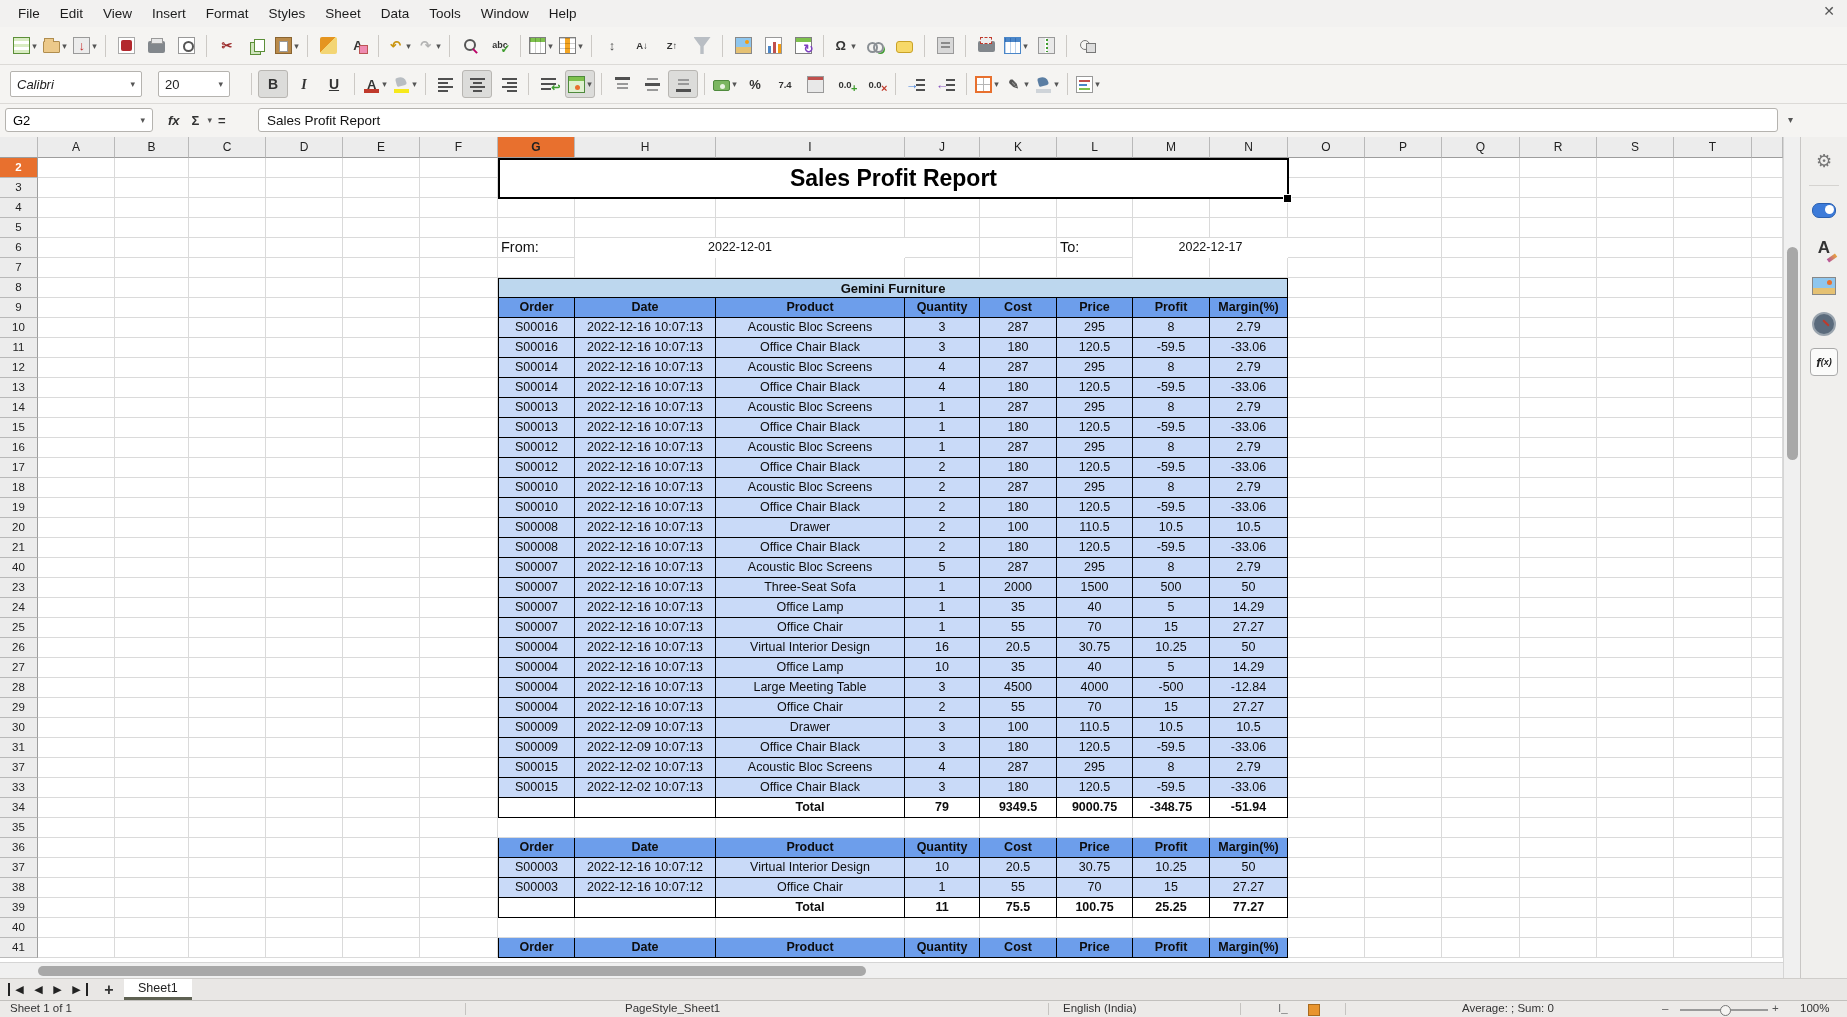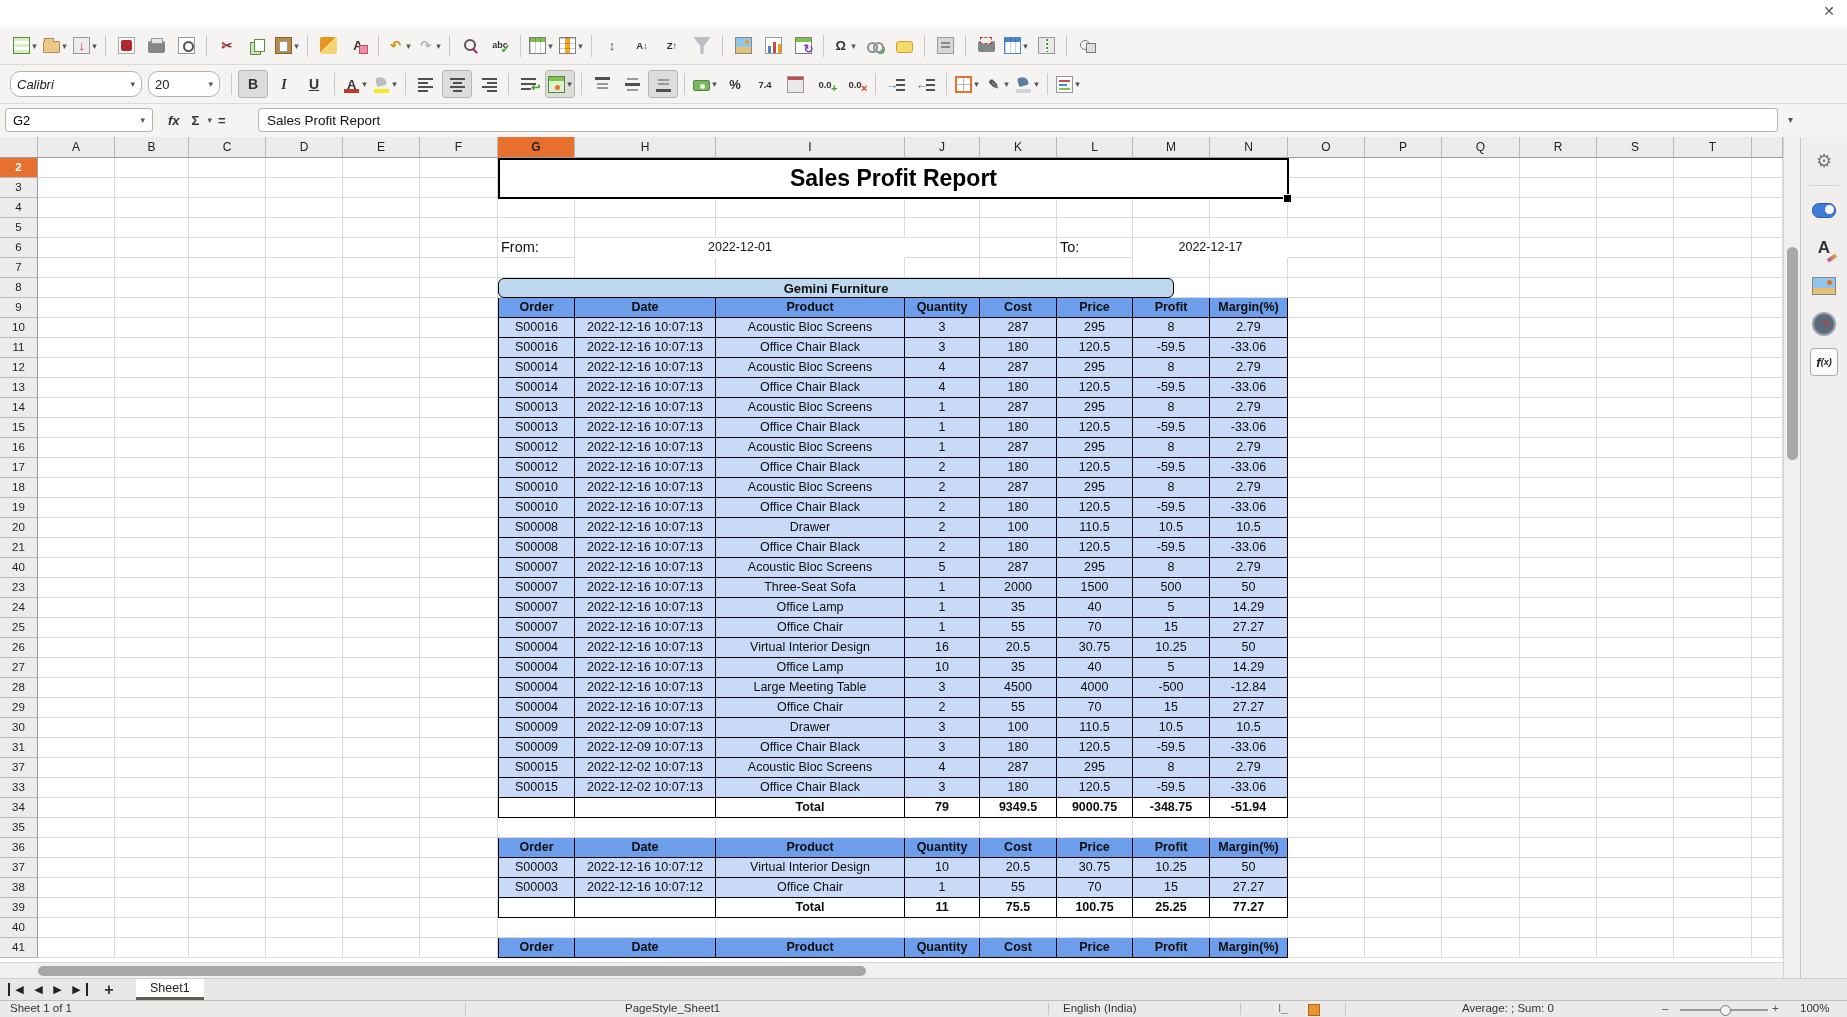--- a/index.html
+++ b/index.html
@@ -7,21 +7,21 @@
   
   #menubar{position:absolute;left:0;top:0;width:1847px;height:27px;background:#f2f1f0;display:flex;align-items:center;padding-left:8px;box-sizing:border-box;font-size:13.5px;color:#1c1c1c;}
   .menu-item{padding:4px 10px;cursor:default;}
   #win-close{position:absolute;right:12px;top:3px;font-size:14px;color:#555;}
   #toolbar1{position:absolute;left:0;top:27px;width:1847px;height:38px;background:#f5f4f2;border-bottom:1px solid #dcdad7;display:flex;align-items:center;padding-left:10px;box-sizing:border-box;}
   #toolbar2{position:absolute;left:0;top:65px;width:1847px;height:39px;background:#f5f4f2;border-bottom:1px solid #dcdad7;display:flex;align-items:center;padding-left:10px;box-sizing:border-box;}
   .tsep{width:1px;height:22px;background:#ccc9c5;margin:0 5px;flex:0 0 auto;}
   .tbtn{height:26px;min-width:24px;display:flex;align-items:center;justify-content:center;border-radius:3px;margin:0 1px;padding:0 2px;flex:0 0 auto;}
   .tbtn.active{background:#dcdcda;border:1px solid #b8b6b2;}
   .caret{font-size:9px;color:#555;margin-left:2px;}
-  .combo{height:24px;background:#fff;border:1px solid #b5b3af;border-radius:10px;display:flex;align-items:center;justify-content:space-between;padding:0 6px;margin-right:6px;font-size:13px;color:#222;flex:0 0 auto;}
+  .combo{height:24px;background:#fff;border:1px solid #b5b3af;border-radius:2px;display:flex;align-items:center;justify-content:space-between;padding:0 6px;margin-right:16px;font-size:13px;color:#222;flex:0 0 auto;}
   .combo .caret{margin-left:8px;}
   
   .ic{width:17px;height:17px;display:inline-block;position:relative;font:bold 13px/17px "Liberation Sans",sans-serif;color:#333;text-align:center;box-sizing:border-box;}
   .ic-txt{font:bold 9.5px/17px "Liberation Sans",sans-serif;}
   .ic-page{background:repeating-linear-gradient(#d9ecc3 0 3px,#fff 3px 6px);border:1px solid #5c8f38;}
   .ic-folder{background:#ecc98a;border:1px solid #b08d4e;border-radius:1px;margin-top:3px;height:12px;}
   .ic-folder::before{content:"";position:absolute;left:0;top:-4px;width:8px;height:3px;background:#ecc98a;border:1px solid #b08d4e;border-bottom:none;}
   .ic-save{background:#ececec;border:1px solid #9a9a9a;}
   .ic-save::after{content:"↓";position:absolute;left:0;right:0;top:-1px;color:#c62828;font-weight:bold;}
   .ic-pdf{background:#fff;border:1px solid #aaa;}
@@ -137,33 +137,46 @@
   .sb-styles::after{content:"";position:absolute;right:1px;bottom:2px;width:10px;height:4px;background:linear-gradient(90deg,#b5529c,#e8a33d);transform:rotate(-35deg);}
   .sb-gallery{width:22px;height:16px;background:linear-gradient(#8ec6ee 0 60%,#e5c173 60%);border:1px solid #888;}
   .sb-gallery::after{content:"";position:absolute;right:6px;top:8px;width:5px;height:5px;border-radius:50%;background:#e8702e;}
   .sb-nav{width:20px;height:20px;border-radius:50%;background:#5b6b7c;border:2px solid #9aa4ae;}
   .sb-nav::after{content:"";position:absolute;left:12px;top:12px;width:8px;height:2px;background:#c0392b;transform:rotate(45deg);}
   .sb-fx{border:1px solid #aaa;border-radius:4px;width:30px;height:26px;font-style:italic;font-weight:bold;font-size:13px;color:#222;background:#fbfbfa;}
   
   #tabbar{position:absolute;left:0;top:978px;width:1847px;height:22px;background:#e9e7e5;border-top:1px solid #cfcdca;box-sizing:border-box;display:flex;align-items:center;}
   .tabnav{font-size:11px;color:#222;width:19px;text-align:center;}
   #tab-add{font-size:16px;font-weight:bold;color:#333;width:26px;text-align:center;margin-left:8px;}
-  .sheet-tab{margin-left:14px;background:#fff;height:21px;padding:0 14px;font-size:12.5px;color:#222;display:flex;align-items:center;border-bottom:3px solid #5e6152;box-sizing:border-box;}
+  .sheet-tab{margin-left:2px;background:#fff;height:21px;padding:0 14px;font-size:12.5px;color:#222;display:flex;align-items:center;border-bottom:3px solid #5e6152;box-sizing:border-box;}
   #statusbar{position:absolute;left:0;top:1000px;width:1847px;height:17px;background:#eceae8;border-top:1px solid #c2c0bd;box-sizing:border-box;font-size:11.5px;color:#333;}
   .sb-item{position:absolute;top:1px;white-space:nowrap;}
   .sb-sep{position:absolute;top:2px;width:1px;height:12px;background:#c5c3c0;}
   #sb-save{width:10px;height:10px;background:#e8942e;border:1px solid #a86a1e;}
   #zoom-slider{position:absolute;left:1680px;top:8px;width:88px;height:2px;background:#9a9a9a;}
   #zoom-thumb{position:absolute;left:40px;top:-4px;width:9px;height:9px;background:#f5f4f2;border:1px solid #777;border-radius:50%;}
 </style>
 </head>
 <body>
 
 <div id="app">
 
+  <div id="menubar">
+      <span class="menu-item">File</span>
+      <span class="menu-item">Edit</span>
+      <span class="menu-item">View</span>
+      <span class="menu-item">Insert</span>
+      <span class="menu-item">Format</span>
+      <span class="menu-item">Styles</span>
+      <span class="menu-item">Sheet</span>
+      <span class="menu-item">Data</span>
+      <span class="menu-item">Tools</span>
+      <span class="menu-item">Window</span>
+      <span class="menu-item">Help</span>
+    </div>
   <span id="win-close">✕</span>
 
   <div id="toolbar1">
       <div class="tbtn">
         <span class="ic ic-page"></span>
         <span class="caret">▾</span>
       </div>
       <div class="tbtn">
         <span class="ic ic-folder"></span>
         <span class="caret">▾</span>
@@ -1348,21 +1361,21 @@
           </div>
         </div>
       <div id="overlay">
           <div id="title-cell">Sales Profit Report</div>
           <div id="fill-handle"></div>
           <div class="free-cell" style="left: 460px; top: 80px; width: 77px; padding-left: 3px;">From:</div>
           <div class="free-cell merged" style="left: 537px; top: 80px; width: 330px;">2022-12-01</div>
           <div class="free-cell" style="left: 1019px; top: 80px; width: 76px; padding-left: 3px;">To:</div>
           <div class="free-cell merged" style="left: 1095px; top: 80px; width: 155px;">2022-12-17</div>
           <div class="orow" style="left: 460px; top: 120px;">
-            <div class="tcell sec-title bl bt" style="width: 676px; border-radius: 6px;">Gemini Furniture</div>
+            <div class="tcell sec-title bl bt" style="width: 790px;">Gemini Furniture</div>
           </div>
           <div class="orow" style="left: 460px; top: 140px;">
             <div class="tcell col-hdr bl" style="width: 77px;">Order</div>
             <div class="tcell col-hdr" style="width: 141px;">Date</div>
             <div class="tcell col-hdr" style="width: 189px;">Product</div>
             <div class="tcell col-hdr" style="width: 75px;">Quantity</div>
             <div class="tcell col-hdr" style="width: 77px;">Cost</div>
             <div class="tcell col-hdr" style="width: 76px;">Price</div>
             <div class="tcell col-hdr" style="width: 77px;">Profit</div>
             <div class="tcell col-hdr" style="width: 78px;">Margin(%)</div>

